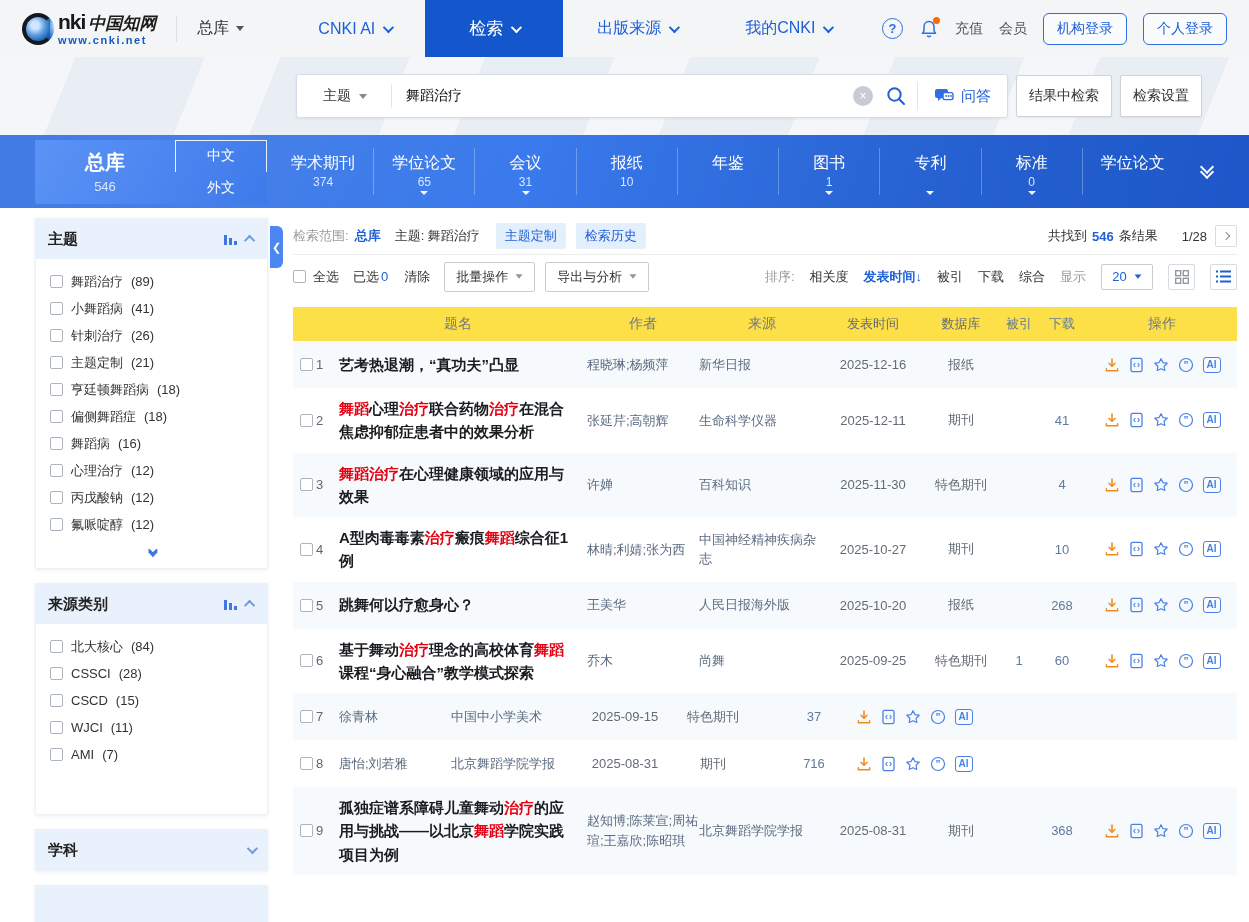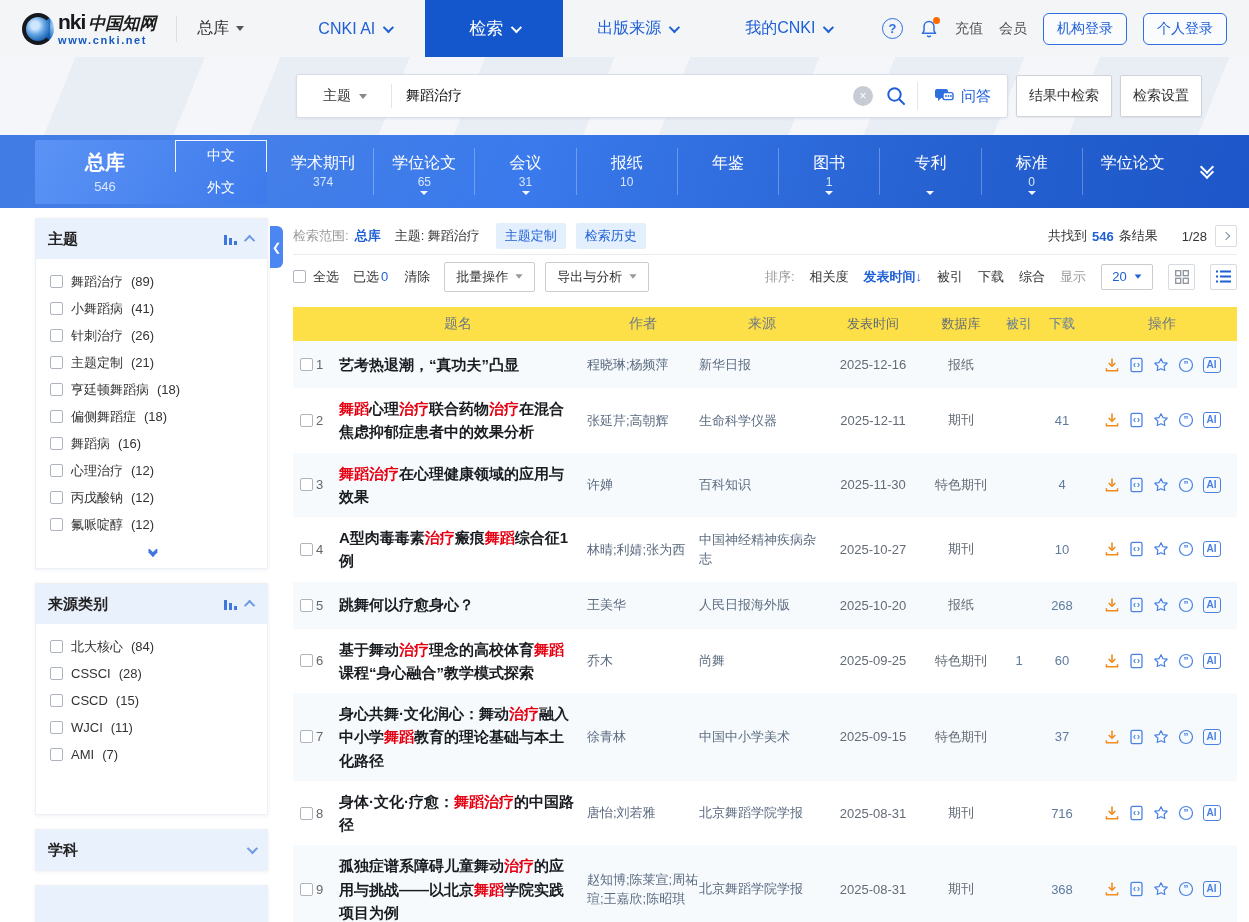--- a/index.html
+++ b/index.html
@@ -823,23 +823,20 @@
       </span>
       <span class="op ai-box">AI</span>
     </div>
   </div>
 
   <div class="result-row">
     <div class="cell c-check">
       <input type="checkbox" class="cb" style="">
       <span class="idx">7</span>
     </div>
-    <div class="cell c-title">
-      <a class="title-link"><span>身心共舞·文化润心：舞动</span><span class="hl">治疗</span><span>融入中小学</span><span class="hl">舞蹈</span><span>教育的理论基础与本土化路径</span></a>
-    </div>
     <div class="cell c-author"><span class="authors-txt">徐青林</span></div>
     <div class="cell c-source"><span class="src-link">中国中小学美术</span></div>
     <div class="cell c-date">2025-09-15</div>
     <div class="cell c-db">特色期刊</div>
     <div class="cell c-cited"></div>
     <div class="cell c-dl">37</div>
     <div class="cell c-ops ops">
       <span class="op">
         <svg width="16" height="16" viewBox="0 0 16 16">
                   <path d="M8 1.6v7.6" stroke="#f08c1e" stroke-width="1.6" fill="none"></path>
@@ -866,23 +863,20 @@
       </span>
       <span class="op ai-box">AI</span>
     </div>
   </div>
 
   <div class="result-row">
     <div class="cell c-check">
       <input type="checkbox" class="cb" style="">
       <span class="idx">8</span>
     </div>
-    <div class="cell c-title">
-      <a class="title-link"><span>身体·文化·疗愈：</span><span class="hl">舞蹈治疗</span><span>的中国路径</span></a>
-    </div>
     <div class="cell c-author"><span class="authors-txt">唐怡;刘若雅</span></div>
     <div class="cell c-source"><span class="src-link">北京舞蹈学院学报</span></div>
     <div class="cell c-date">2025-08-31</div>
     <div class="cell c-db">期刊</div>
     <div class="cell c-cited"></div>
     <div class="cell c-dl">716</div>
     <div class="cell c-ops ops">
       <span class="op">
         <svg width="16" height="16" viewBox="0 0 16 16">
                   <path d="M8 1.6v7.6" stroke="#f08c1e" stroke-width="1.6" fill="none"></path>

